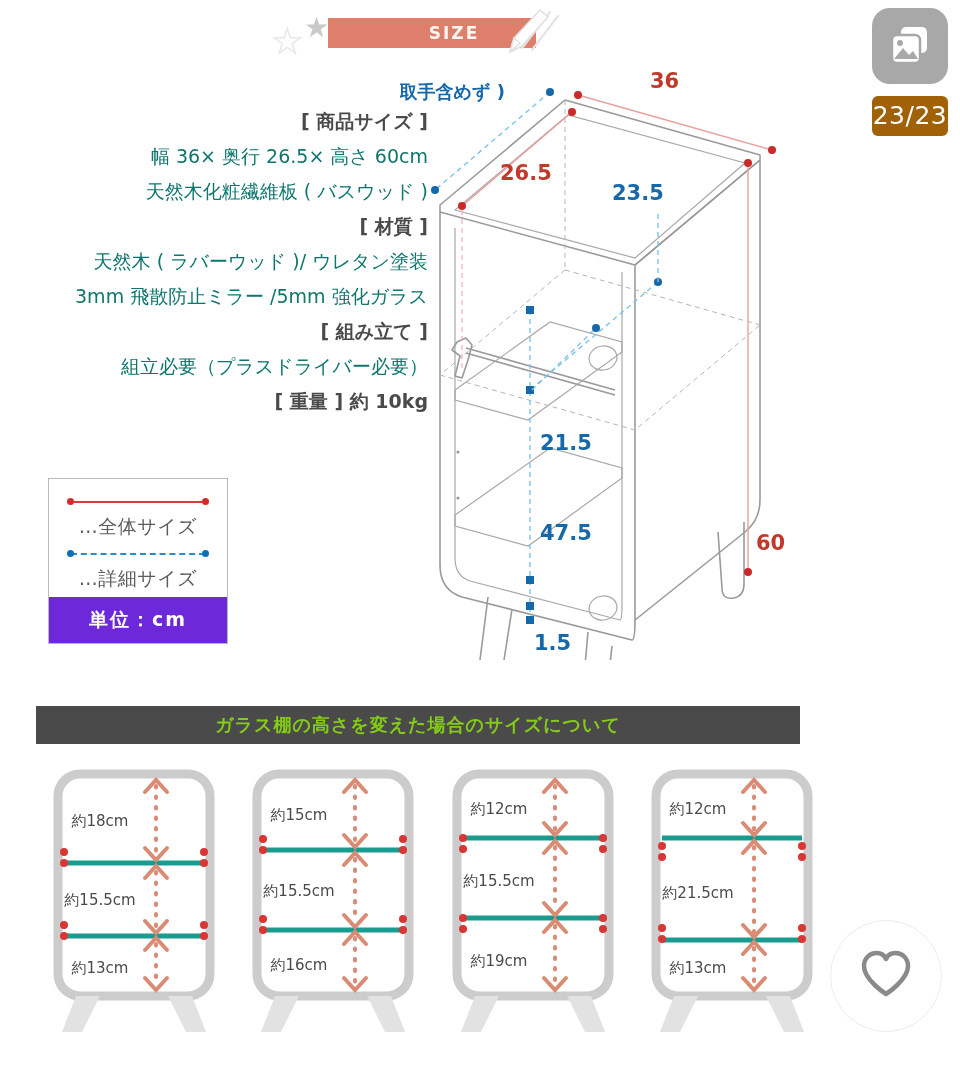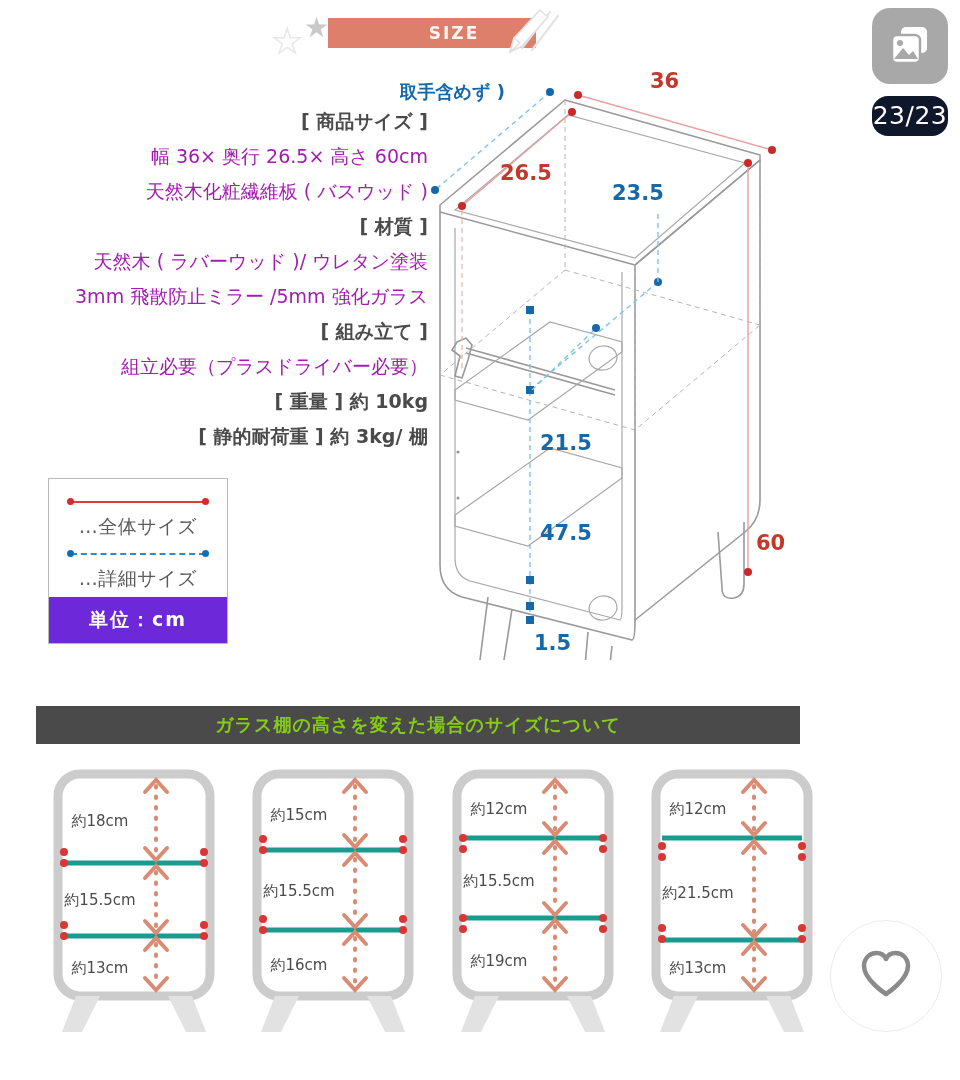--- a/index.html
+++ b/index.html
@@ -70,21 +70,21 @@
   .spec-list {
     position: absolute;
     left: 48px;
     top: 104px;
     width: 380px;
     text-align: right;
   }
   .spec-line {
     font-size: 19px;
     line-height: 35px;
-    color: #a21caf;
+    color: #0f766e;
     white-space: nowrap;
   }
   .spec-line.head { font-weight: bold; color: #4a4a4a; }
 
   
   .legend {
     position: absolute;
     left: 48px;
     top: 478px;
     width: 178px;
@@ -187,22 +187,22 @@
     display: flex;
     align-items: center;
     justify-content: center;
   }
   .count-badge {
     position: absolute;
     right: 12px;
     top: 96px;
     width: 76px;
     height: 40px;
-    border-radius: 16px;
-    background: #0f172a;
+    border-radius: 6px;
+    background: #a16207;
     color: #ffffff;
     font-size: 25px;
     line-height: 40px;
     text-align: center;
     letter-spacing: 0.5px;
   }
   .fav-button {
     position: absolute;
     right: 18px;
     bottom: 48px;
@@ -242,21 +242,20 @@
 <div class="spec-list">
   <div class="spec-line head">[ 商品サイズ ]</div>
   <div class="spec-line">幅 36× 奥行 26.5× 高さ 60cm</div>
   <div class="spec-line">天然木化粧繊維板 ( バスウッド )</div>
   <div class="spec-line head">[ 材質 ]</div>
   <div class="spec-line">天然木 ( ラバーウッド )/ ウレタン塗装</div>
   <div class="spec-line">3mm 飛散防止ミラー /5mm 強化ガラス</div>
   <div class="spec-line head">[ 組み立て ]</div>
   <div class="spec-line">組立必要（プラスドライバー必要）</div>
   <div class="spec-line head">[ 重量 ] 約 10kg</div>
-  <div class="spec-line head">[ 静的耐荷重 ] 約 3kg/ 棚</div>
 </div>
 
 <div class="legend">
   <div class="legend-inner">
     <div class="legend-row-line">
       <div class="lg-solid"></div>
       <div class="dot-red" style="left:4px;"></div>
       <div class="dot-red" style="right:4px;"></div>
     </div>
     <div class="legend-label">…全体サイズ</div>

